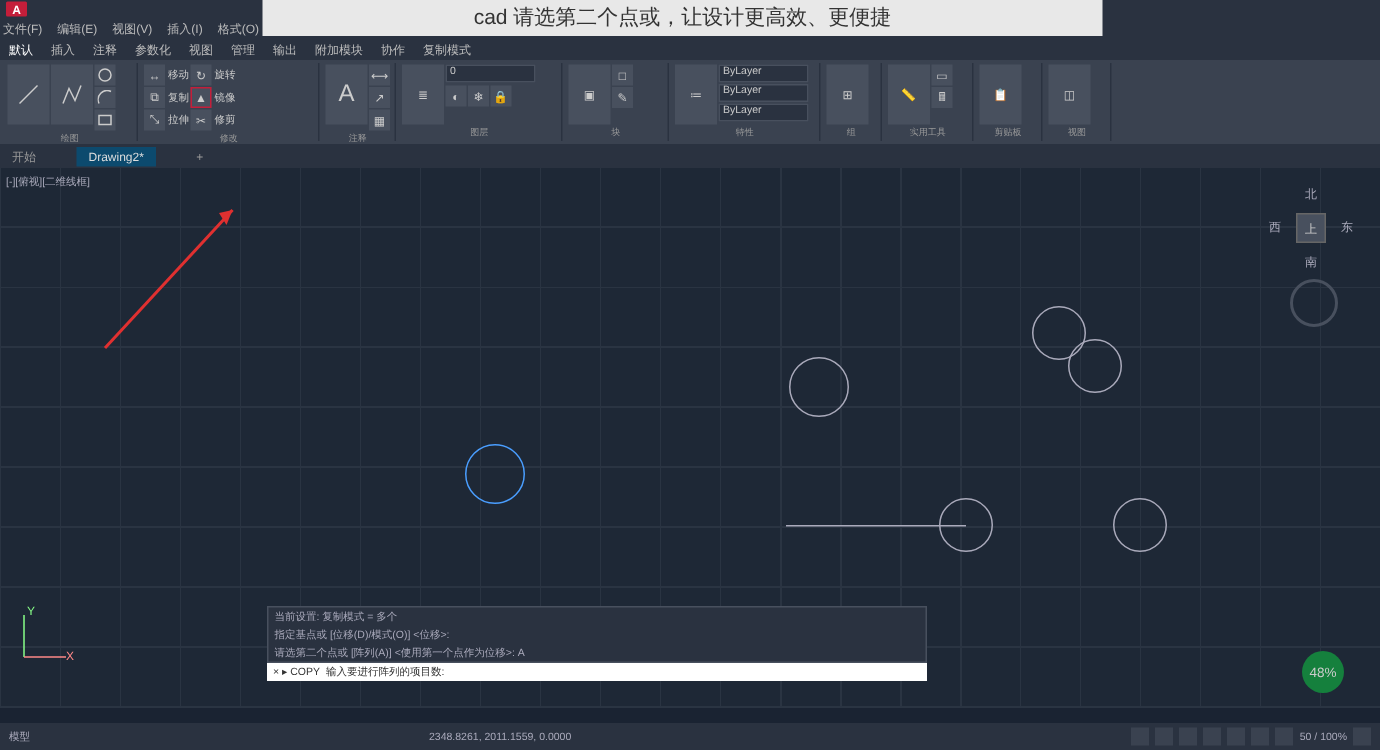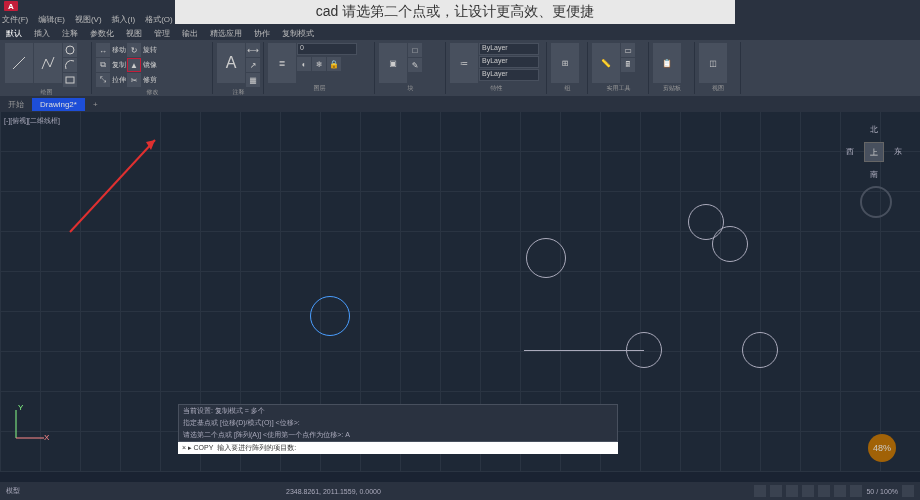--- a/index.html
+++ b/index.html
@@ -22,41 +22,41 @@
 .ribbon-panel { background: #3a4250; border-right: 1px solid #2a3240; display: flex; flex-direction: column; padding: 1px 3px; }
 .ribbon-panel-content { flex: 1; display: flex; gap: 1px; align-items: flex-start; }
 .ribbon-panel-label { color: #999; font-size: 6px; text-align: center; padding-top: 1px; }
 .rb-btn { width: 14px; height: 14px; background: #48505e; display: flex; align-items: center; justify-content: center; cursor: pointer; color: #ccc; font-size: 8px; }
 .rb-btn.large { width: 28px; height: 40px; flex-direction: column; gap: 2px; }
 .rb-btn.highlighted { border: 1px solid #c41e3a; }
 .rb-col { display: flex; flex-direction: column; gap: 1px; }
 .rb-label { color: #ccc; font-size: 7px; white-space: nowrap; }
 .rb-select { height: 12px; background: #2a3240; color: #ccc; font-size: 7px; border: 1px solid #48505e; padding: 0 2px; min-width: 60px; }
 
-.doc-tabs { height: 16px; background: #2a3240; display: flex; align-items: center; }
+.doc-tabs { height: 16px; background: #2a3240; display: flex; align-items: center; gap: 19px; }
 .doc-tab { padding: 2px 8px; color: #999; font-size: 8px; cursor: pointer; }
-.doc-tab.active { background: #1d4ed8; color: #ddd; }
+.doc-tab.active { background: #0c4a6e; color: #ddd; }
 
 .canvas-area { position: relative; width: 100%; height: 360px; background: #1e2836; }
 .grid { position: absolute; inset: 0; background-image:
   repeating-linear-gradient(0deg, #2a3442 0, #2a3442 1px, transparent 1px, transparent 40px),
   repeating-linear-gradient(90deg, #2a3442 0, #2a3442 1px, transparent 1px, transparent 40px); }
 
 .arrow-annotation { position: absolute; top: 20px; left: 60px; pointer-events: none; }
 
 .circle-shape { position: absolute; border: 1px solid #aab; border-radius: 50%; }
 .circle-selected { border: 1.5px solid #4a9eff; }
 
 .line-shape { position: absolute; height: 1px; background: #aab; }
 
 .viewcube { position: absolute; top: 12px; right: 18px; width: 56px; height: 56px; }
 .vc-center { position: absolute; top: 18px; left: 18px; width: 20px; height: 20px; background: #48505e; border: 1px solid #666; }
 .vc-label { position: absolute; color: #aab; font-size: 8px; }
 .nav-wheel { position: absolute; top: 74px; right: 28px; width: 32px; height: 32px; border: 2px solid #48505e; border-radius: 50%; }
-.nav-btn { position: absolute; bottom: 10px; right: 24px; width: 28px; height: 28px; border-radius: 50%; background: #a16207; color: #ccc; font-size: 9px; display: flex; align-items: center; justify-content: center; margin-left: 19px; }
+.nav-btn { position: absolute; bottom: 10px; right: 24px; width: 28px; height: 28px; border-radius: 50%; background: #15803d; color: #ccc; font-size: 9px; display: flex; align-items: center; justify-content: center; margin-left: 19px; }
 
 .ucs { position: absolute; bottom: 30px; left: 12px; }
 
 .command-history { position: absolute; bottom: 30px; left: 178px; width: 440px; background: #2a3240; border: 1px solid #48505e; }
 .cmd-line { color: #aab; font-size: 7px; padding: 1px 4px; }
 .command-input { position: absolute; bottom: 18px; left: 178px; width: 440px; height: 12px; background: #fff; display: flex; align-items: center; padding: 0 4px; }
 .cmd-prompt { color: #333; font-size: 7px; }
 .cmd-text { color: #333; font-size: 7px; margin-left: 4px; }
 
 .statusbar { position: absolute; bottom: 0; left: 0; right: 0; height: 18px; background: #2a3240; display: flex; align-items: center; padding: 0 6px; gap: 6px; }
@@ -91,21 +91,21 @@
 </div>
 
 <div class="ribbon-tabs">
   <span class="ribbon-tab active">默认</span>
   <span class="ribbon-tab">插入</span>
   <span class="ribbon-tab">注释</span>
   <span class="ribbon-tab">参数化</span>
   <span class="ribbon-tab">视图</span>
   <span class="ribbon-tab">管理</span>
   <span class="ribbon-tab">输出</span>
-  <span class="ribbon-tab">精选应用</span>
+  <span class="ribbon-tab">附加模块</span>
   <span class="ribbon-tab">协作</span>
   <span class="ribbon-tab">复制模式</span>
 </div>
 
 <div class="ribbon">
   <div class="ribbon-panel" style="width:90px">
     <div class="ribbon-panel-content">
       <div class="rb-btn large">
           <svg width="16" height="16">
             <line x1="2" y1="14" x2="14" y2="2" stroke="#ccc"></line>

